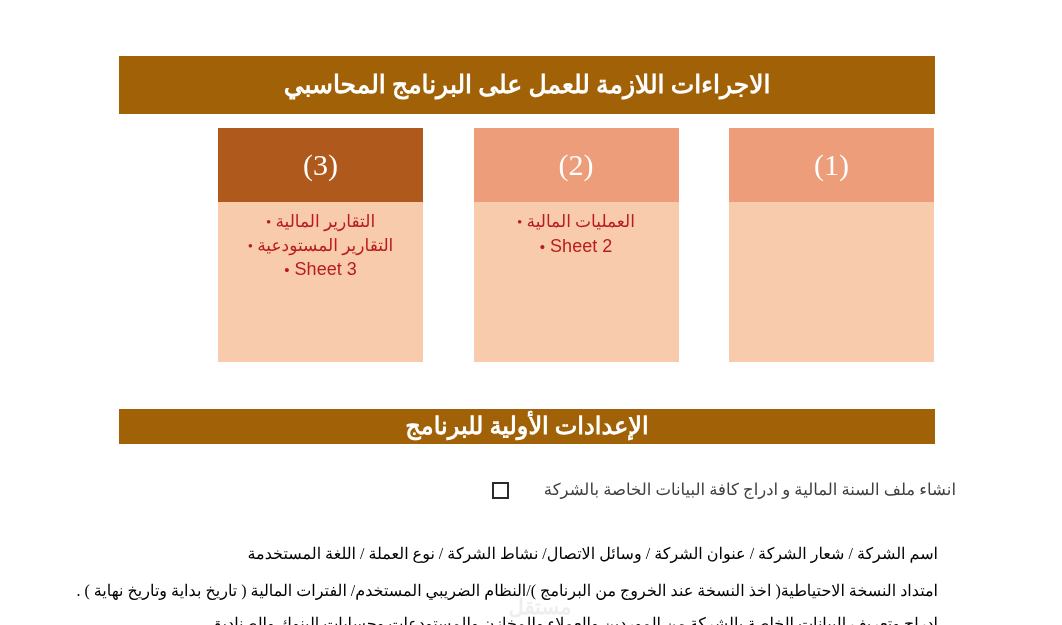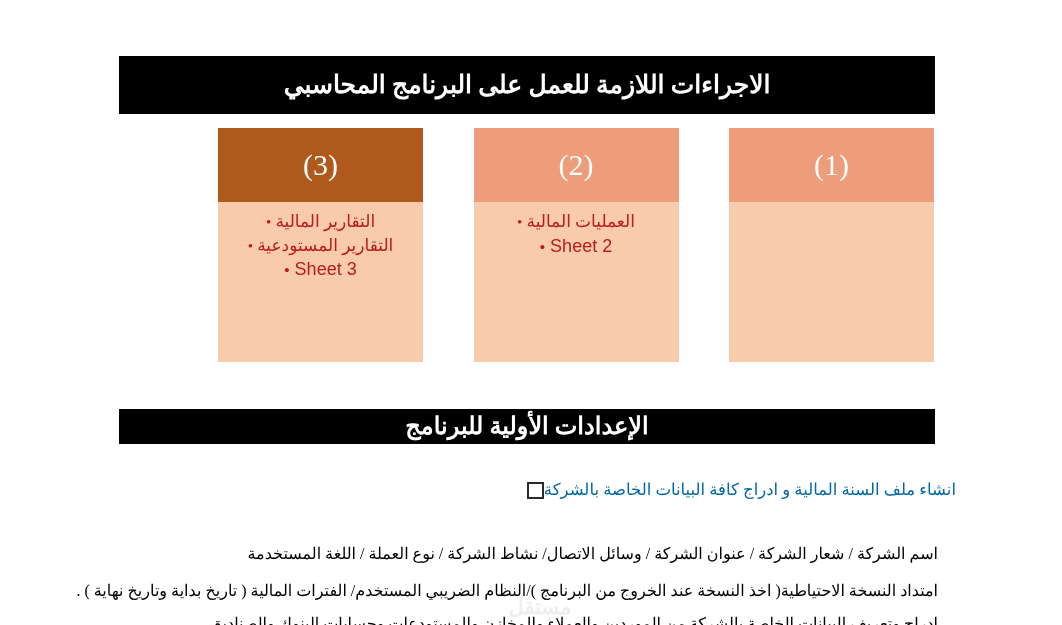--- a/index.html
+++ b/index.html
@@ -14,21 +14,21 @@
     overflow: hidden;
     font-family: "Liberation Serif", "DejaVu Serif", serif;
     color: #000000;
   }
 
   
   .band {
     position: absolute;
     left: 119px;
     width: 816px;
-    background: #000000;
+    background: #a16207;
     display: flex;
     align-items: center;
     justify-content: center;
     direction: rtl;
   }
   #band-procedures { top: 56px; height: 58px; }
   #band-settings   { top: 409px; height: 35px; }
 
   .band-title {
     color: #ffffff;
@@ -113,22 +113,23 @@
     width: 17px;
     height: 17px;
     border: 2px solid #2b2b2b;
     background: #ffffff;
     box-sizing: border-box;
     flex: 0 0 auto;
   }
   #checkbox-label {
     margin-right: 14px;
     font-size: 16.5px;
-    color: #0369a1;
+    color: #404040;
     white-space: nowrap;
+    padding-left: 35px;
   }
 
   
   .para {
     position: absolute;
     right: 124px;
     direction: rtl;
     text-align: right;
     font-size: 16px;
     color: #000000;

